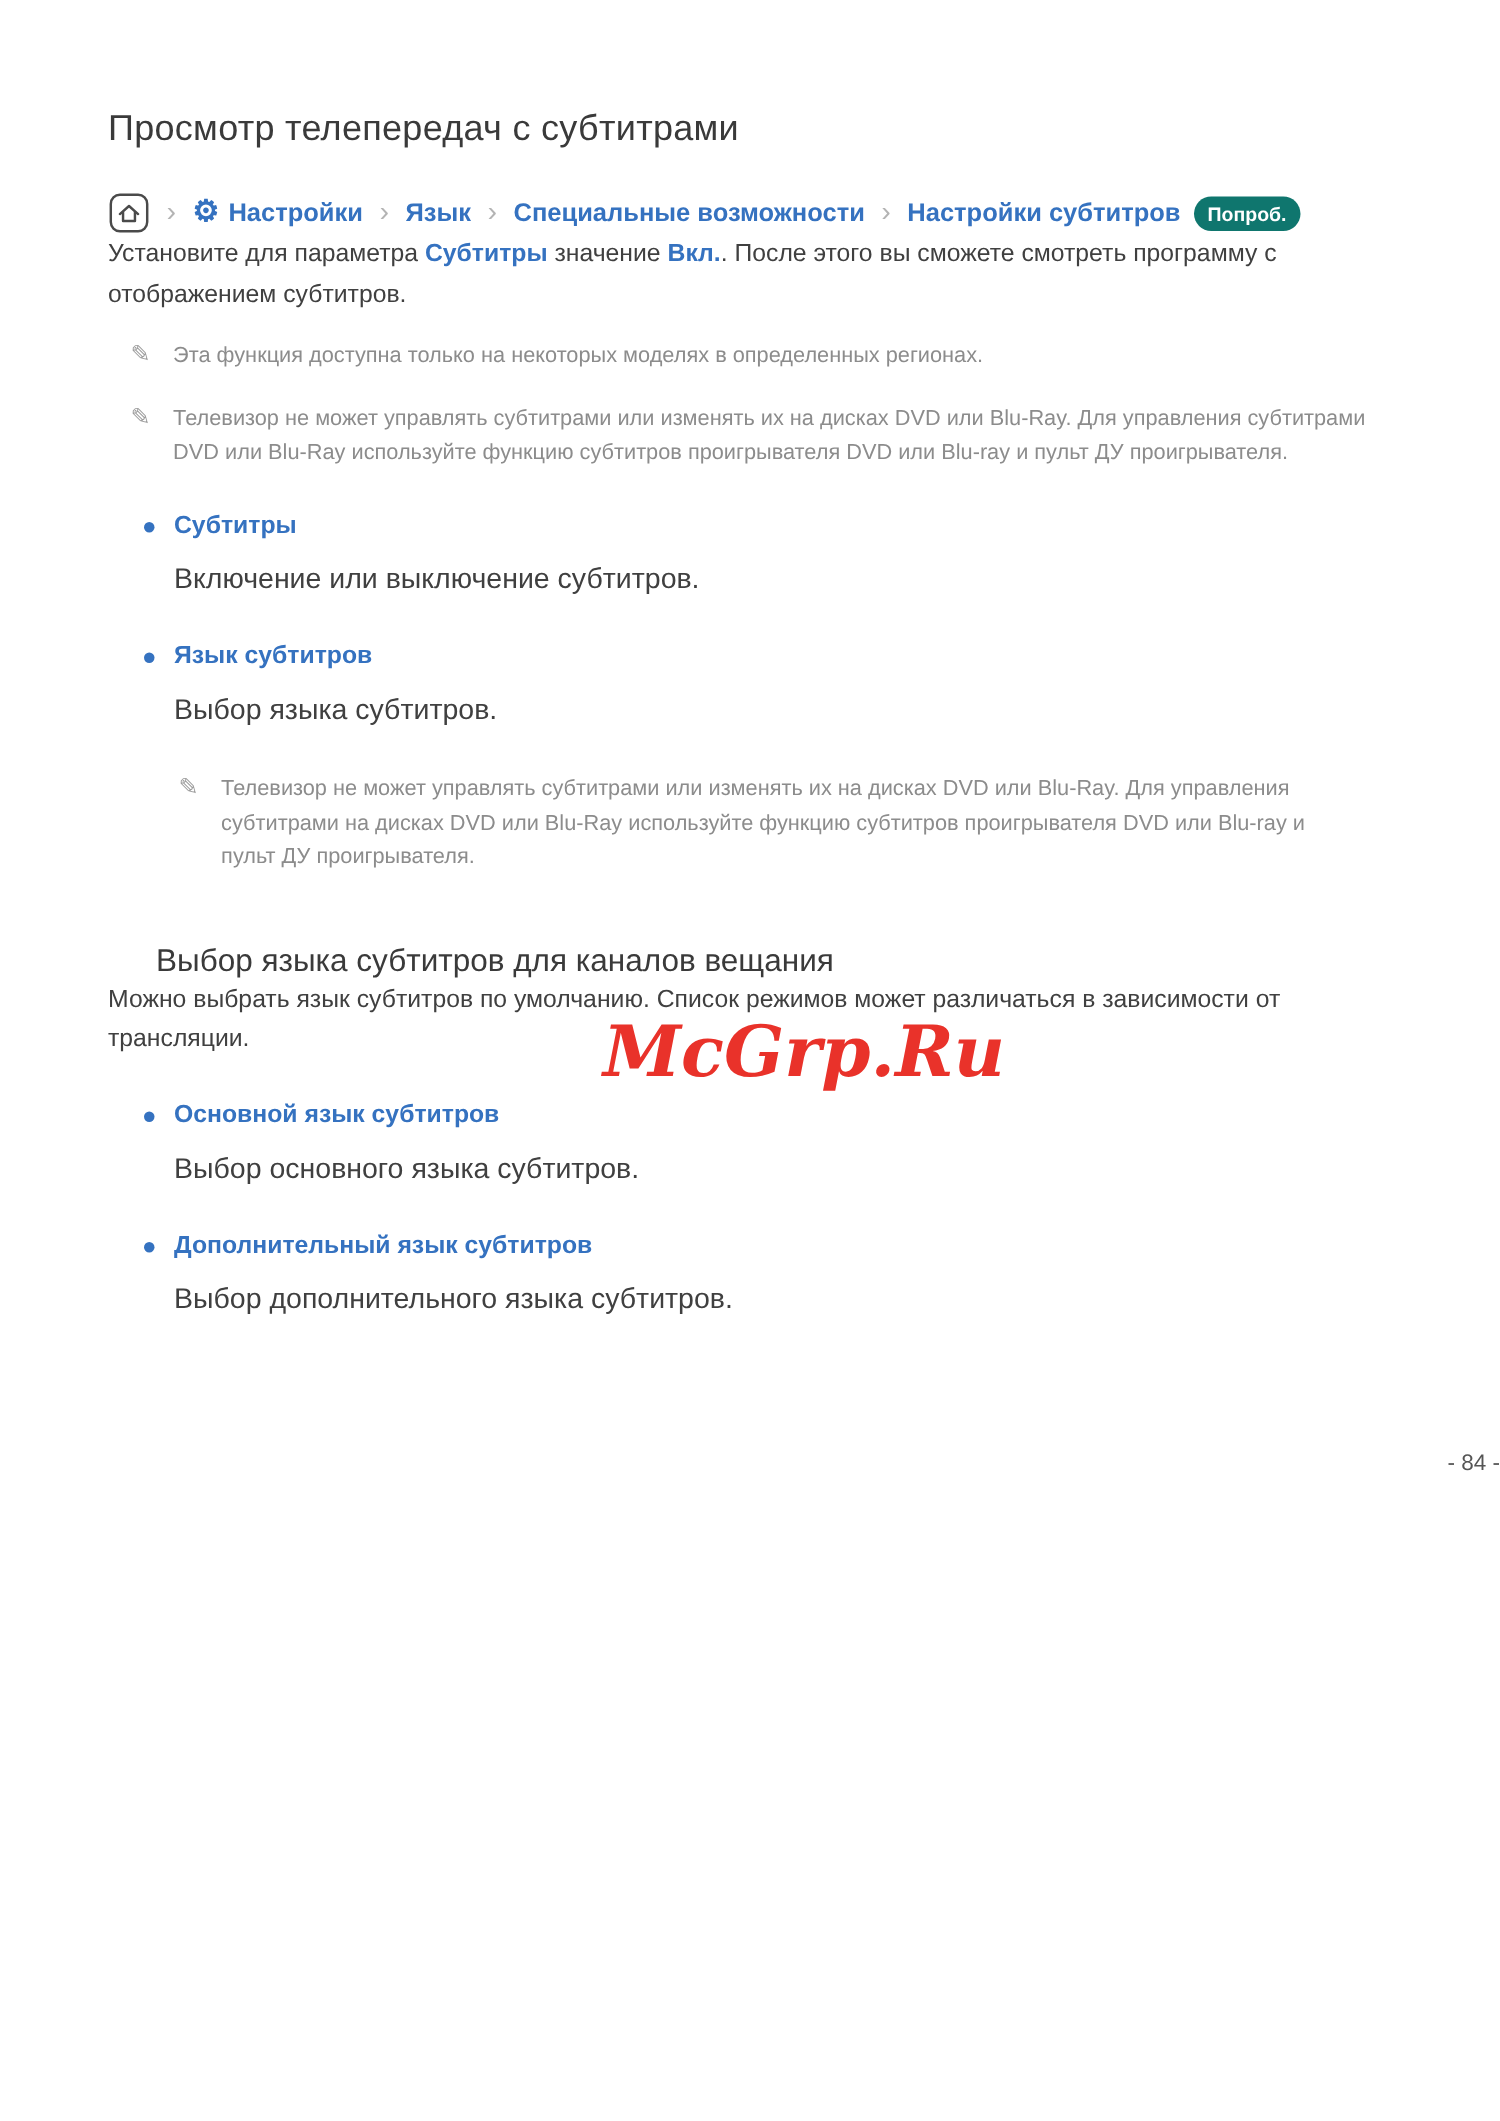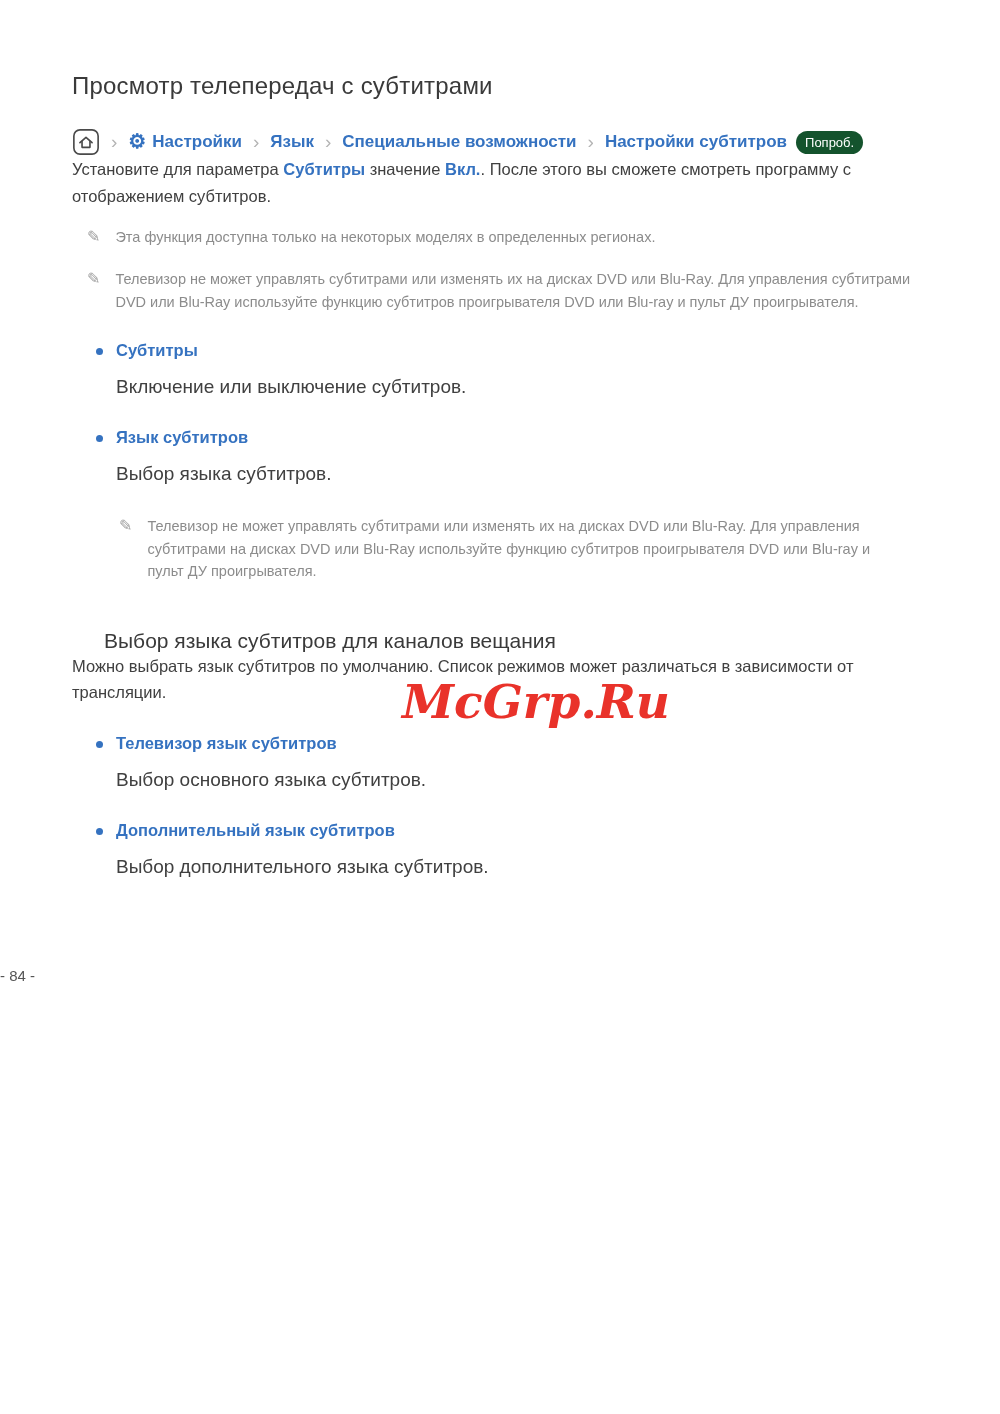--- a/index.html
+++ b/index.html
@@ -17,21 +17,21 @@
     font-size:24px; font-weight:500; color:#3a3a3a; letter-spacing:0.2px;
   }
 
   
   .breadcrumb { display:flex; align-items:center; gap:11px; margin-top:28px; font-size:17px; }
   .bc-home { display:inline-flex; align-items:center; }
   .bc-sep { color:#b4b4b4; font-size:19px; line-height:1; transform:translateY(-1px); }
   .bc-link { color:#3572c0; font-weight:bold; display:inline-flex; align-items:center; gap:6px; cursor:pointer; }
   .gear-glyph { font-size:20px; line-height:1; transform:translateY(-1px); }
   .badge {
-    background:#14532d; color:#fff; font-size:13px; font-weight:normal;
+    background:#0f766e; color:#fff; font-size:13px; font-weight:bold;
     border-radius:13px; padding:4px 9px; margin-left:-2px; white-space:nowrap;
   }
 
   
   .para { font-size:16.5px; line-height:1.62; max-width:836px; color:#404040; }
   .inline-term { color:#3572c0; font-weight:bold; }
 
   
   .note { display:flex; gap:15px; margin-top:17px; padding-left:15px;
           color:#8c8c8c; font-size:14.5px; line-height:1.55; max-width:846px; }
@@ -49,21 +49,21 @@
 
   
   .watermark {
     position:absolute; left:402px; top:674px;
     font-family:"DejaVu Serif", serif; font-style:italic; font-weight:bold;
     font-size:47px; color:#e8231a; opacity:0.93;
     text-shadow:1px 1px 0 rgba(255,255,255,0.7);
     pointer-events:none; white-space:nowrap;
   }
 
-  .footer { position:absolute; left:0; right:0; bottom:46px; text-align:left;
+  .footer { position:absolute; left:0; right:0; bottom:46px; text-align:right;
             font-size:15px; color:#555; }
 </style>
 </head>
 <body>
 
 <div class="page">
 
   <h1 class="page-title">Просмотр телепередач с субтитрами</h1>
 
   <div class="breadcrumb">
@@ -143,21 +143,21 @@
 
   <h2 class="section-title">Выбор языка субтитров для каналов вещания</h2>
 
   <p class="para">Можно выбрать язык субтитров по умолчанию. Список режимов может различаться в зависимости от трансляции.</p>
 
   <div class="bullets">
 
     <div class="bullet-item">
       <span class="dot"></span>
       <div>
-        <div class="bullet-label">Телевизор язык субтитров</div>
+        <div class="bullet-label">Основной язык субтитров</div>
         <div class="bullet-desc">Выбор основного языка субтитров.</div>
       </div>
     </div>
 
     <div class="bullet-item">
       <span class="dot"></span>
       <div>
         <div class="bullet-label">Дополнительный язык субтитров</div>
         <div class="bullet-desc">Выбор дополнительного языка субтитров.</div>
       </div>

